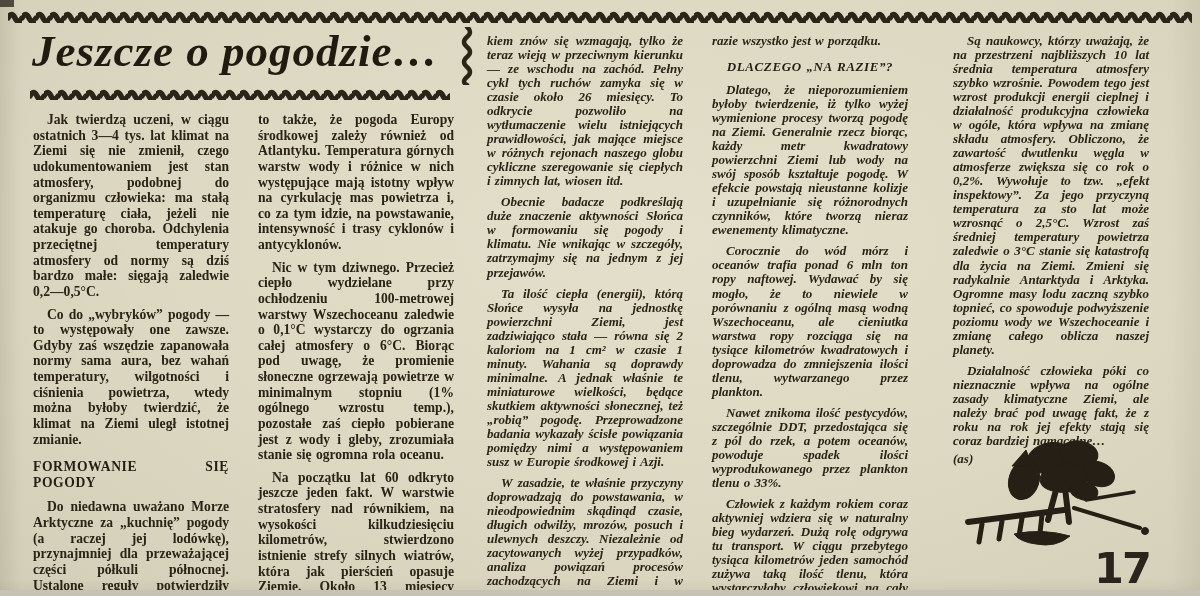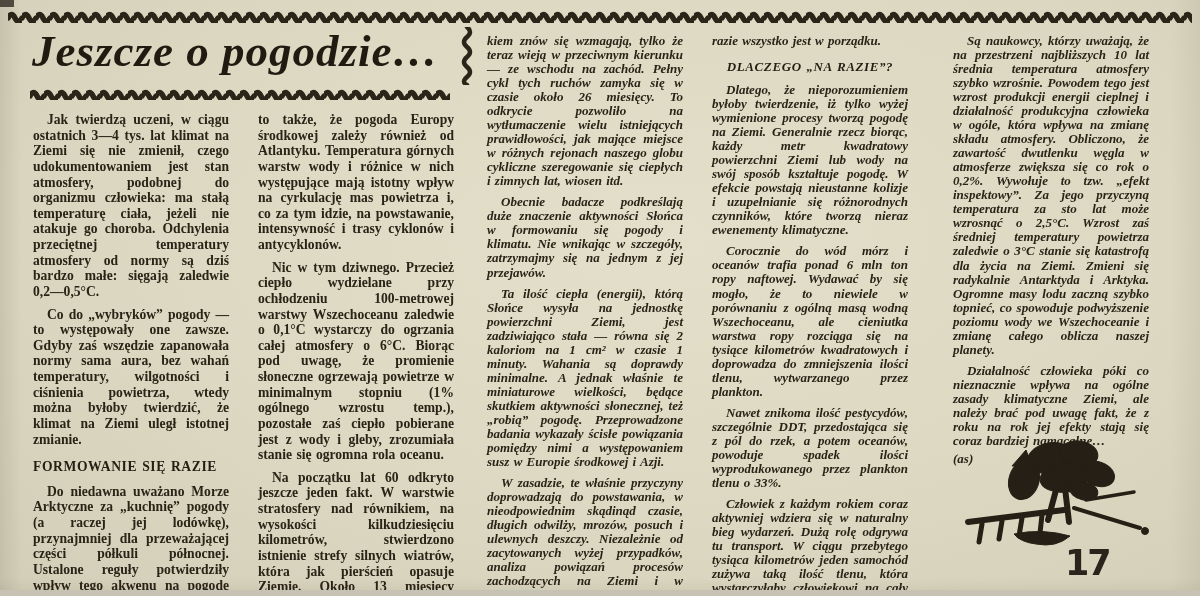--- a/index.html
+++ b/index.html
@@ -43,23 +43,23 @@
   }
   .subhead.centered{text-align:center;}
   .byline{display:block;text-indent:0;margin-top:-3px;}
   #col1{left:33px;top:112px;}
   #col2{left:258px;top:112px;}
   #col3{left:487px;top:34px;}
   #col4{left:712px;top:34px;}
   #col5{left:937px;top:34px;margin-left:16px;}
   .illustration{position:absolute;left:952px;top:436px;width:210px;height:118px;}
   .page-number{
-    position:absolute;left:1065px;top:543px;
+    position:absolute;left:1094px;top:543px;
     font-family:"DejaVu Sans", sans-serif;font-weight:700;
-    font-size:35px;color:#2a251c;letter-spacing:-2px;
+    font-size:43px;color:#2a251c;letter-spacing:-2px;
   }
 </style>
 </head>
 <body>
 
 <div class="page">
 
   <div class="scan-shading"></div>
   <div class="corner-mark"></div>
 
@@ -78,21 +78,21 @@
     <rect width="100%" height="13" fill="url(#waveP)"></rect>
   </svg>
 
   <svg class="headline-squiggle" xmlns="http://www.w3.org/2000/svg" viewBox="0 0 16 58" preserveAspectRatio="none">
     <path d="M8 0 Q 14 5, 8 10 T 8 20 T 8 30 T 8 40 T 8 50 T 8 58" stroke="#2b2418" stroke-width="4.5" fill="none" stroke-linecap="round"></path>
   </svg>
 
   <div class="col col-large" id="col1">
     <p>Jak twierdzą uczeni, w ciągu ostatnich 3—4 tys. lat klimat na Ziemi się nie zmienił, czego udokumentowaniem jest stan atmosfery, podobnej do organizmu człowieka: ma stałą temperaturę ciała, jeżeli nie atakuje go choroba. Odchylenia przeciętnej temperatury atmosfery od normy są dziś bardzo małe: sięgają zaledwie 0,2—0,5°C.</p>
     <p>Co do „wybryków” pogody — to występowały one zawsze. Gdyby zaś wszędzie zapanowała normy sama aura, bez wahań temperatury, wilgotności i ciśnienia powietrza, wtedy można byłoby twierdzić, że klimat na Ziemi uległ istotnej zmianie.</p>
-    <div class="subhead">FORMOWANIE SIĘ RAZIE</div>
+    <div class="subhead">FORMOWANIE SIĘ POGODY</div>
     <p>Do niedawna uważano Morze Arktyczne za „kuchnię” pogody (a raczej jej lodówkę), przynajmniej dla przeważającej części półkuli północnej. Ustalone reguły potwierdziły wpływ tego akwenu na pogodę Europy i Azji. Później odkry-</p>
   </div>
 
   <div class="col col-large" id="col2">
     <p class="noindent">to także, że pogoda Europy środkowej zależy również od Atlantyku. Temperatura górnych warstw wody i różnice w nich występujące mają istotny wpływ na cyrkulację mas powietrza i, co za tym idzie, na powstawanie, intensywność i trasy cyklonów i antycyklonów.</p>
     <p>Nic w tym dziwnego. Przecież ciepło wydzielane przy ochłodzeniu 100-metrowej warstwy Wszechoceanu zaledwie o 0,1°C wystarczy do ogrzania całej atmosfery o 6°C. Biorąc pod uwagę, że promienie słoneczne ogrzewają powietrze w minimalnym stopniu (1% ogólnego wzrostu temp.), pozostałe zaś ciepło pobierane jest z wody i gleby, zrozumiała stanie się ogromna rola oceanu.</p>
     <p>Na początku lat 60 odkryto jeszcze jeden fakt. W warstwie stratosfery nad równikiem, na wysokości kilkudziesięciu kilometrów, stwierdzono istnienie strefy silnych wiatrów, która jak pierścień opasuje Ziemię. Około 13 miesięcy wiatry wieją w nim z zachodu na wschód, potem prędkość ich maleje, zamierają ruchy powietrza i pierścień się rozpada. Po jakimś czasie wiatry nad równi-</p>
   </div>
 
   <div class="col col-small" id="col3">

